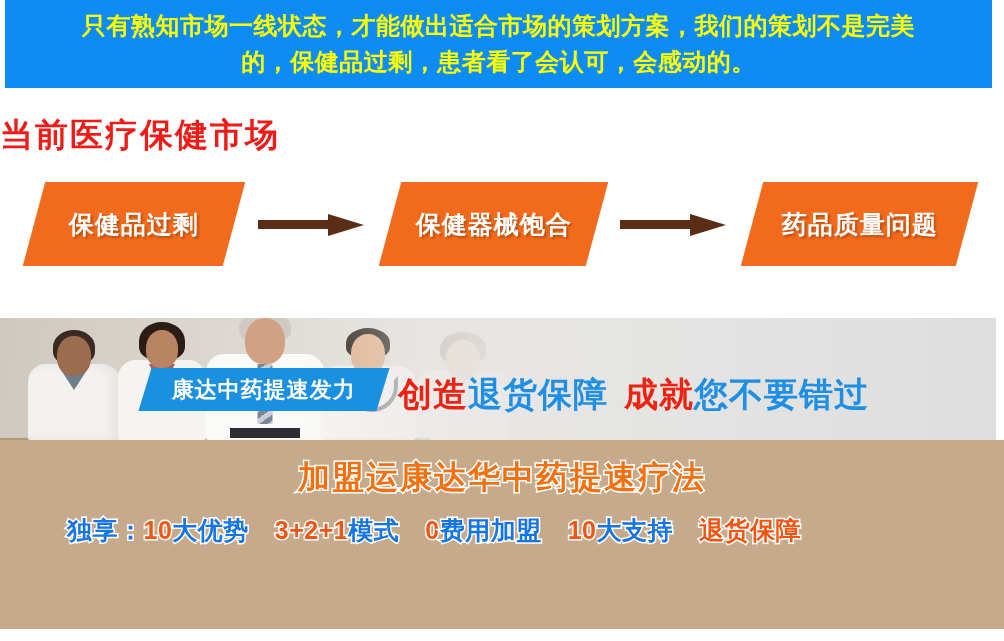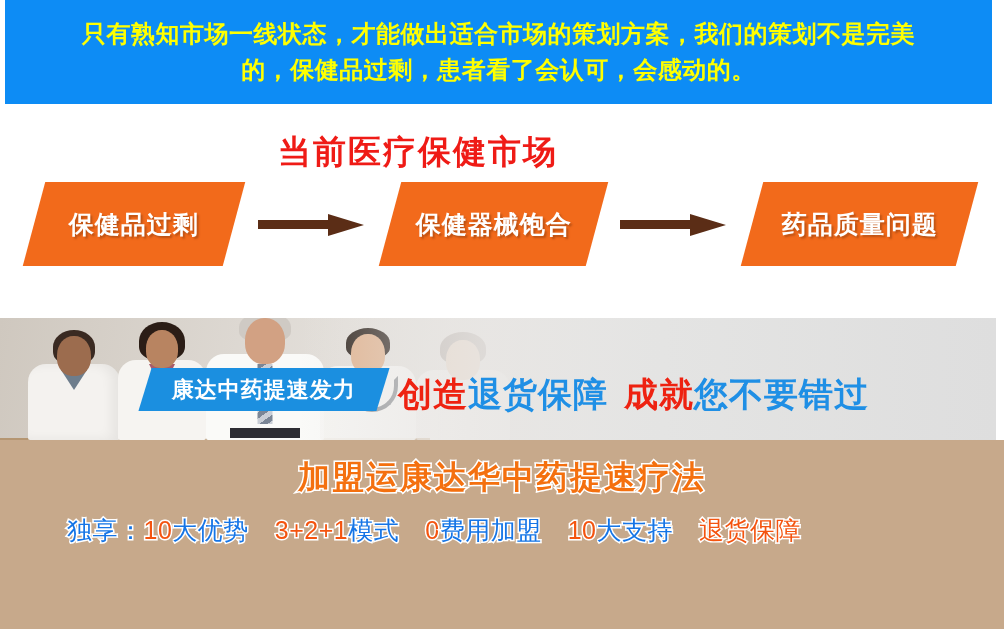--- a/index.html
+++ b/index.html
@@ -18,44 +18,43 @@
     background: #ffffff;
     overflow: hidden;
   }
 
   
   .slogan-bar {
     position: absolute;
     left: 5px;
     top: 0px;
     width: 987px;
-    height: 104px;
+    height: 88px;
     background: #0d8cf5;
     display: flex;
     flex-direction: column;
     align-items: center;
     justify-content: center;
   }
   .slogan-line {
     color: #ffff00;
     font-size: 24px;
     font-weight: bold;
     letter-spacing: 0.5px;
     line-height: 36px;
     white-space: nowrap;
     text-align: center;
   }
 
   
   .market-title {
     position: absolute;
     left: 0;
-    top: 130px;
+    top: 113px;
     width: 836px;
-    text-align: center;
     color: #ef1b16;
     font-size: 33px;
     font-weight: bold;
     letter-spacing: 2px;
   }
 
   
   .flow {
     position: absolute;
     left: 0;
@@ -259,21 +258,21 @@
     -webkit-text-stroke: 3px #ffffff;
     paint-order: stroke fill;
   }
   .offer-row {
     position: absolute;
     left: 0;
     top: 74px;
     width: 868px;
     text-align: center;
     font-size: 25px;
-    font-weight: normal;
+    font-weight: bold;
     letter-spacing: 0.5px;
     -webkit-text-stroke: 3px #ffffff;
     paint-order: stroke fill;
     white-space: nowrap;
   }
   .offer-row .gap { display: inline-block; width: 26px; }
   .of-blue   { color: #1675e6; }
   .of-orange { color: #f4540f; }
 
   .offer-closing {

